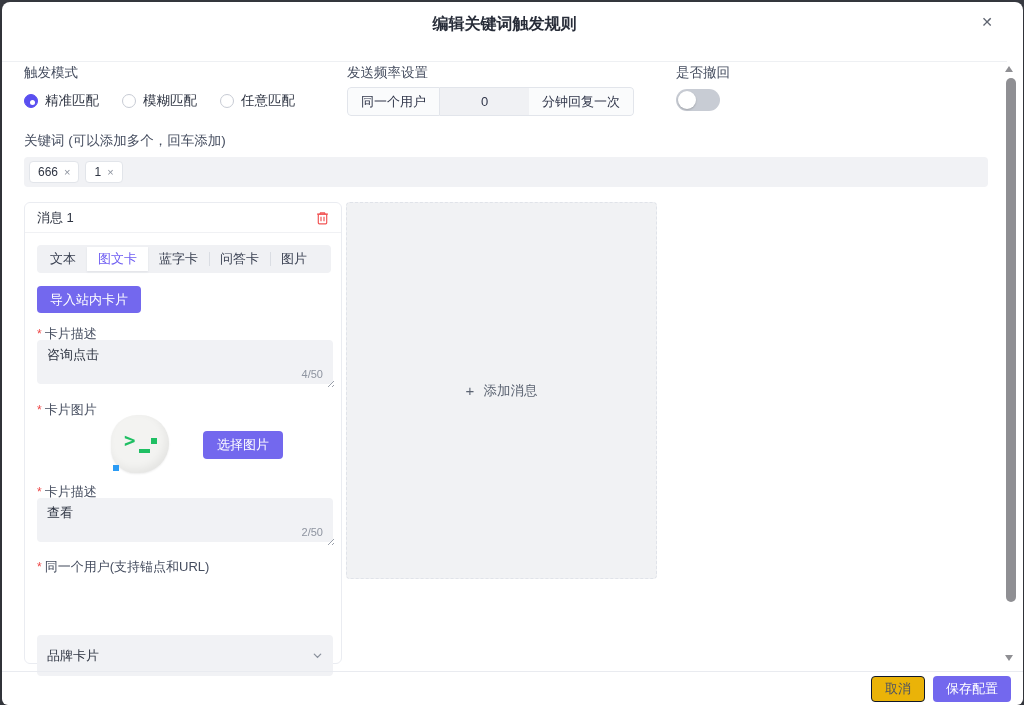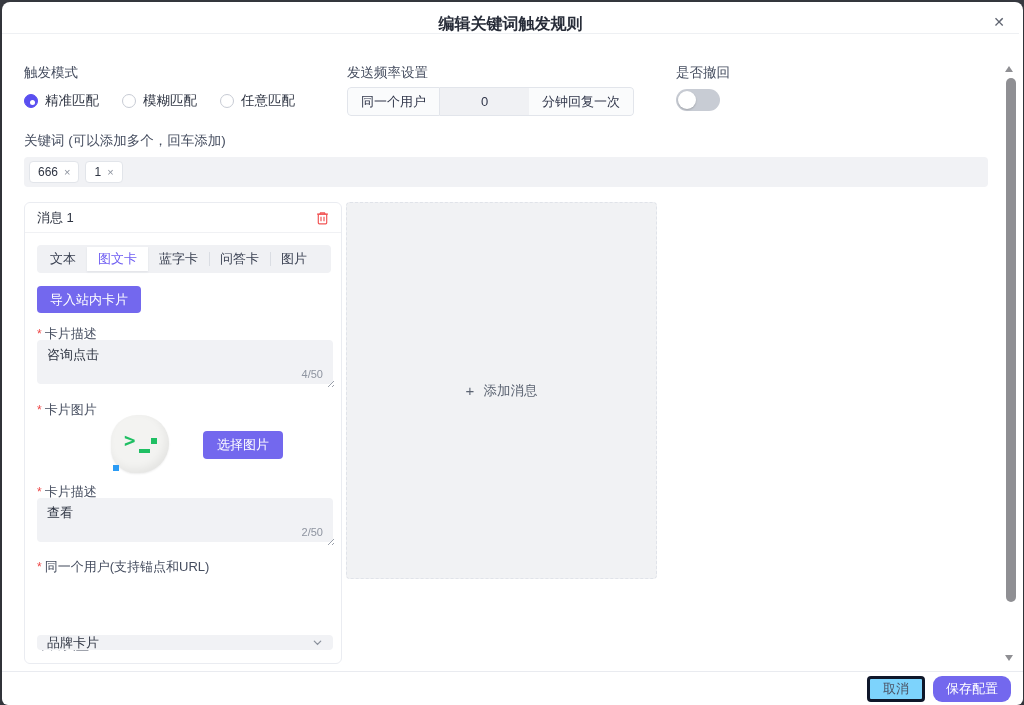--- a/index.html
+++ b/index.html
@@ -3,21 +3,21 @@
 <meta charset="utf-8">
 <style>
   * { margin:0; padding:0; box-sizing:border-box; }
   html,body { width:1024px; height:705px; }
   body { font-family:"Liberation Sans","DejaVu Sans",sans-serif; background:#3a3d44; position:relative; overflow:hidden; }
 
   .dialog { position:absolute; left:2px; top:2px; right:1px; bottom:0; background:#fff;
             border-radius:8px 8px 6px 6px; overflow:hidden; box-shadow:0 4px 18px rgba(0,0,0,.35); }
 
   
-  .hd { position:absolute; left:0; top:0; right:4px; height:32px; border-bottom:1px solid #eef0f3; }
+  .hd { position:absolute; left:0; top:0; right:16px; height:60px; border-bottom:1px solid #eef0f3; }
   .hd-title { text-align:center; line-height:44px; font-size:16px; font-weight:600; color:#272c38; }
   .hd-close { position:absolute; right:14px; top:13px; font-size:14px; color:#5f6470; cursor:pointer; line-height:1; }
 
   
   .lbl { position:absolute; font-size:13.5px; color:#454d5f; }
   .req { color:#ee4747; margin-right:3px; font-size:12px; }
 
   
   .radios { position:absolute; left:22px; top:90px; display:flex; gap:23px; }
   .radio { display:flex; align-items:center; gap:7px; font-size:13.5px; color:#2f3543; cursor:pointer; }
@@ -72,34 +72,34 @@
   .blob { position:absolute; left:86px; top:212px; width:58px; height:58px; background:#f3f3f1;
           border-radius:48% 52% 55% 45%; box-shadow:inset -3px -4px 8px rgba(0,0,0,.06), 0 1px 2px rgba(0,0,0,.08); }
   .blob .gt { position:absolute; left:13px; top:14px; color:#1fbf63; font-family:"DejaVu Sans Mono",monospace; font-weight:800; font-size:19px; }
   .blob .us { position:absolute; left:28px; top:34px; width:11px; height:3.5px; background:#1fbf63; }
   .blob .sq { position:absolute; left:40px; top:23px; width:6px; height:6px; background:#1fbf63; }
   .blob .bl { position:absolute; left:2px; bottom:2px; width:6px; height:6px; background:#2b9bf4; }
   .choose-btn { position:absolute; left:158px; top:228px; height:28px; padding:0 13px;margin-left:20px; }
 
   .linput { position:absolute; left:12px; width:296px; height:28px; background:#f1f2f5; border-radius:4px; border:none; outline:none;
             padding:0 10px; font-size:12.5px; color:#2e3442; font-family:"Liberation Sans",sans-serif; }
-  .select { position:absolute; left:12px; width:296px; height:15px; background:#f1f2f5; border-radius:4px;
+  .select { position:absolute; left:12px; width:296px; height:41px; background:#f1f2f5; border-radius:4px;
             display:flex; align-items:center; justify-content:space-between; padding:0 10px; font-size:13px; color:#2e3442; cursor:pointer; }
 
   
   .addp { position:absolute; left:344px; top:200px; width:311px; height:377px; background:#f1f2f4;
           border:1px dashed #e0e3e9; border-radius:4px; display:flex; align-items:center; justify-content:center;
           gap:9px; font-size:13.5px; color:#5c6472; cursor:pointer; }
   .addp .plus { font-size:15px; color:#5c6472; }
 
   
   .ft { position:absolute; left:0; right:0; bottom:0; height:34px; border-top:1px solid #e9ebf0;
         display:flex; align-items:center; justify-content:flex-end; gap:8px; padding-right:12px; }
-  .btn.ghost { background:#7dd3fc; border:3px solid #0f172a; color:#4b5263; height:26px; padding:0 13px; }
-  .btn.save { height:26px; padding:0 12px;border-radius:9px; }
+  .btn.ghost { background:#eab308; border:1px solid #0f172a; color:#4b5263; height:26px; padding:0 13px; }
+  .btn.save { height:26px; padding:0 12px; }
 
   
   .sb-up { position:absolute; right:10px; top:64px; width:0; height:0; border-left:4px solid transparent; border-right:4px solid transparent; border-bottom:6px solid #8f8f93; }
   .sb-thumb { position:absolute; right:7px; top:76px; width:10px; height:524px; border-radius:5px; background:#8f8f93; }
   .sb-down { position:absolute; right:10px; top:653px; width:0; height:0; border-left:4px solid transparent; border-right:4px solid transparent; border-top:6px solid #8f8f93; }
 </style>
 </head>
 <body>
 
 <div class="dialog">

